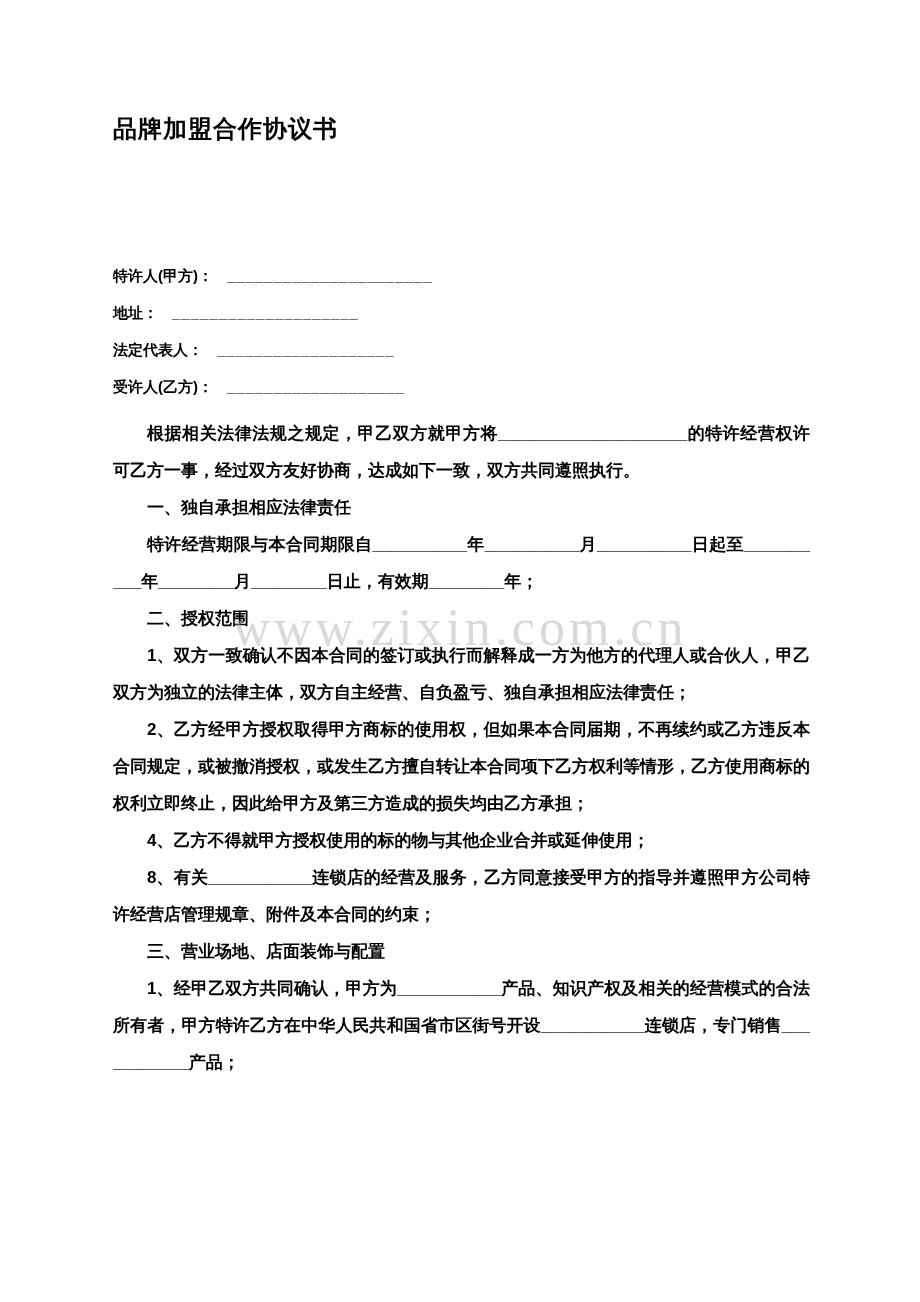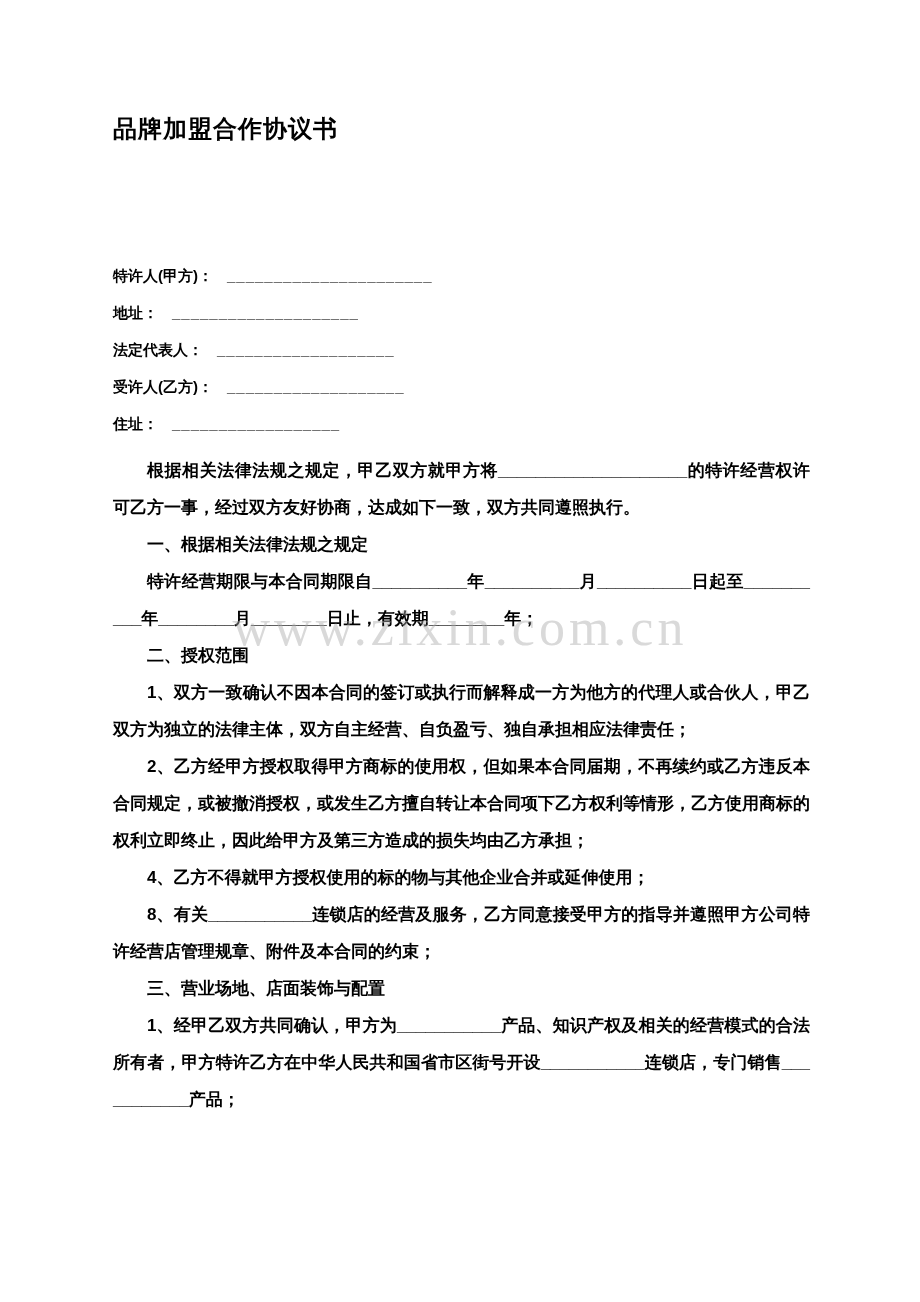--- a/index.html
+++ b/index.html
@@ -77,28 +77,25 @@
     </div>
     <div class="field-row">
       <span class="field-label">地址：</span><span class="field-blank">____________________</span>
     </div>
     <div class="field-row">
       <span class="field-label">法定代表人：</span><span class="field-blank">___________________</span>
     </div>
     <div class="field-row">
       <span class="field-label">受许人(乙方)：</span><span class="field-blank">___________________</span>
     </div>
-    <div class="field-row">
-      <span class="field-label">住址：</span><span class="field-blank">__________________</span>
-    </div>
   </div>
 
   <div class="body-text">
     <p class="para">根据相关法律法规之规定，甲乙双方就甲方将____________________的特许经营权许可乙方一事，经过双方友好协商，达成如下一致，双方共同遵照执行。</p>
-    <p class="para">一、根据相关法律法规之规定</p>
+    <p class="para">一、独自承担相应法律责任</p>
     <p class="para">特许经营期限与本合同期限自__________年__________月__________日起至__________年________月________日止，有效期________年；</p>
     <p class="para">二、授权范围</p>
     <p class="para">1、双方一致确认不因本合同的签订或执行而解释成一方为他方的代理人或合伙人，甲乙双方为独立的法律主体，双方自主经营、自负盈亏、独自承担相应法律责任；</p>
     <p class="para">2、乙方经甲方授权取得甲方商标的使用权，但如果本合同届期，不再续约或乙方违反本合同规定，或被撤消授权，或发生乙方擅自转让本合同项下乙方权利等情形，乙方使用商标的权利立即终止，因此给甲方及第三方造成的损失均由乙方承担；</p>
     <p class="para">4、乙方不得就甲方授权使用的标的物与其他企业合并或延伸使用；</p>
     <p class="para">8、有关___________连锁店的经营及服务，乙方同意接受甲方的指导并遵照甲方公司特许经营店管理规章、附件及本合同的约束；</p>
     <p class="para">三、营业场地、店面装饰与配置</p>
     <p class="para">1、经甲乙双方共同确认，甲方为___________产品、知识产权及相关的经营模式的合法所有者，甲方特许乙方在中华人民共和国省市区街号开设___________连锁店，专门销售___________产品；</p>
   </div>
 

